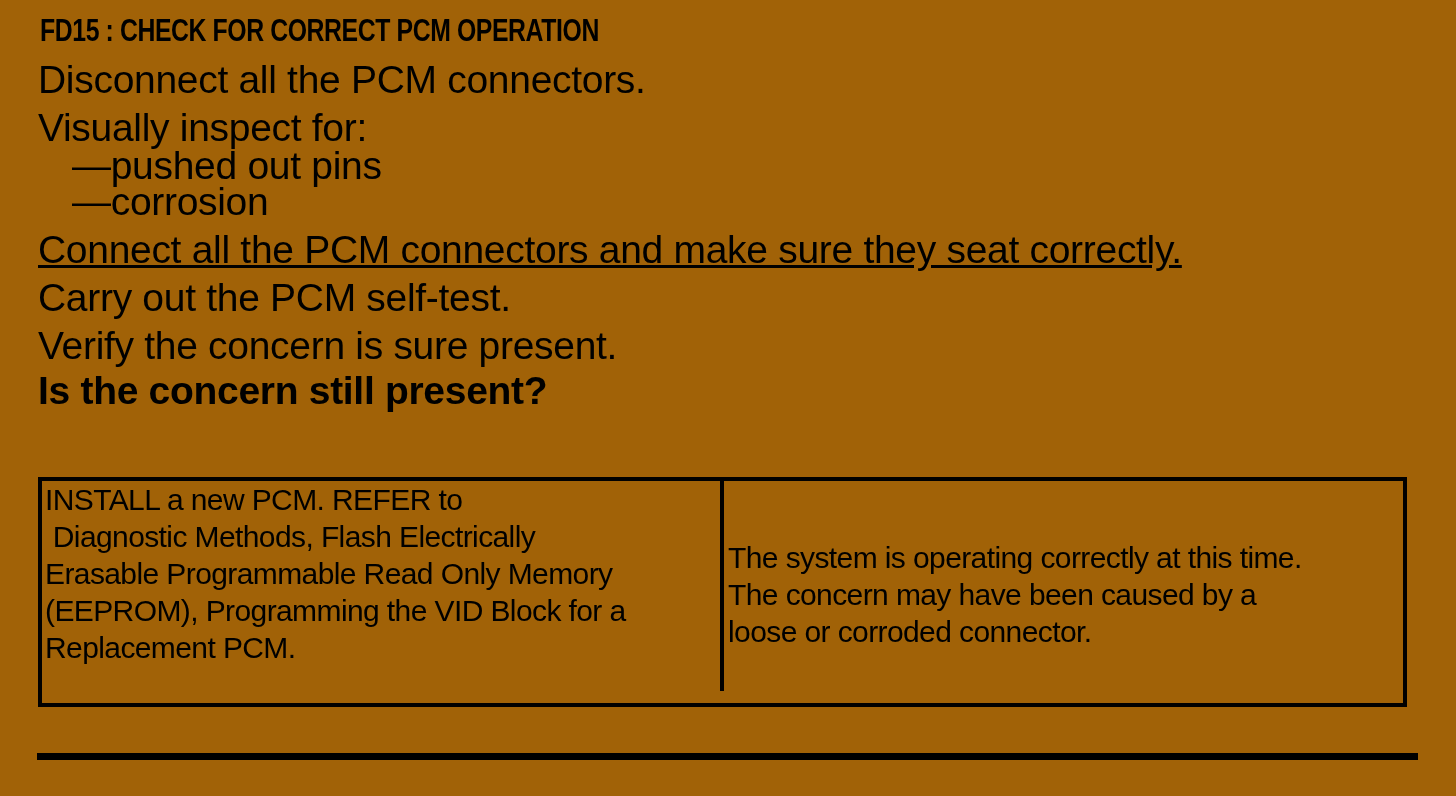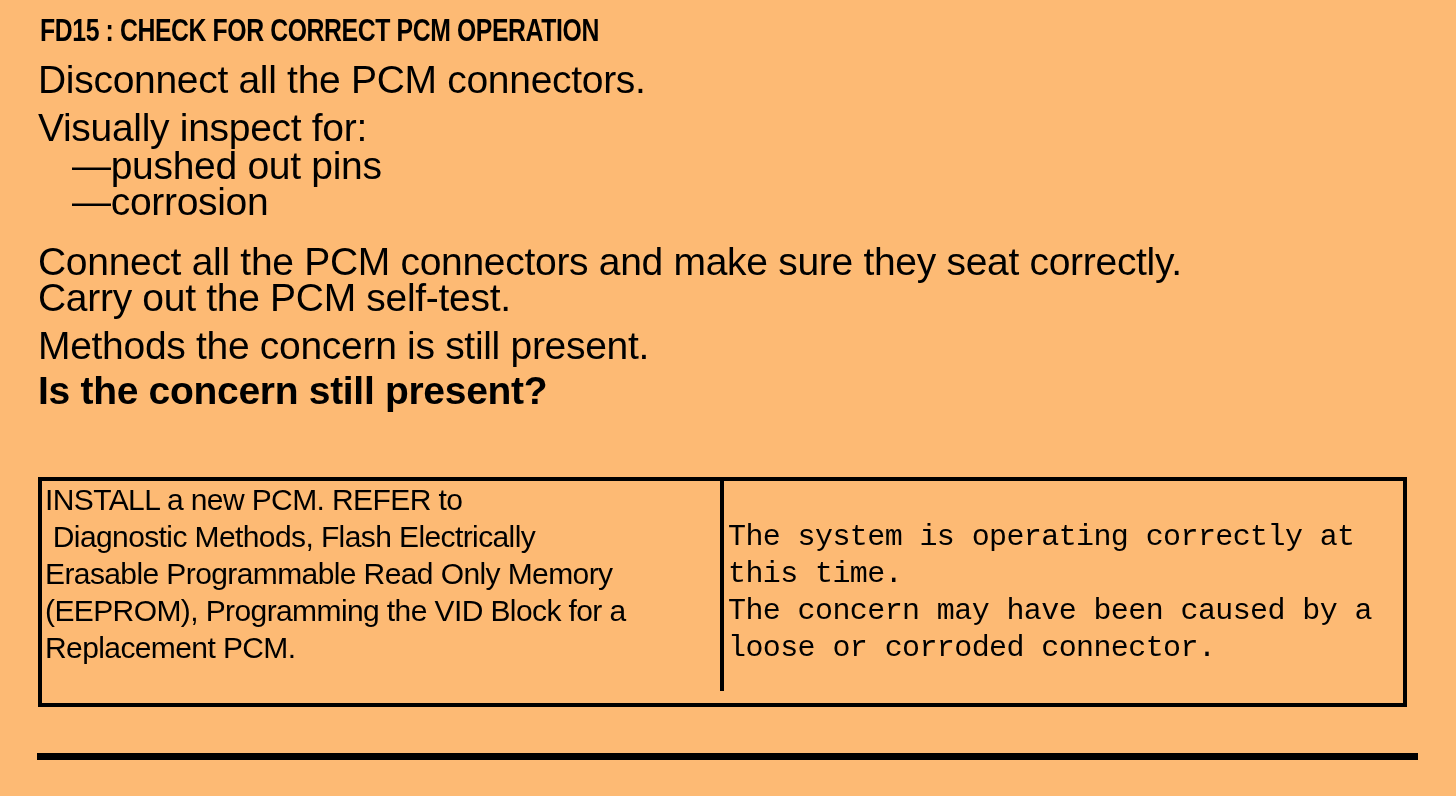--- a/index.html
+++ b/index.html
@@ -4,21 +4,21 @@
 <style>
   html, body {
     margin: 0;
     padding: 0;
     background: #ffffff;
   }
   .page {
     position: relative;
     width: 1456px;
     height: 796px;
-    background: #fdba74;
+    background: #a16207;
     color: #000000;
     font-family: "Liberation Sans", sans-serif;
     overflow: hidden;
   }
   .doc-title {
     position: absolute;
     left: 40px;
     top: 13px;
     font-size: 31px;
     font-weight: bold;
@@ -35,21 +35,21 @@
     line-height: 36px;
     letter-spacing: -0.3px;
     white-space: nowrap;
   }
   .step.indent { left: 72px; }
   .step.bold { font-weight: bold; }
   .s1 { top: 62px; }
   .s2 { top: 110px; }
   .s3 { top: 148px; }
   .s4 { top: 184px; }
-  .s5 { top: 244px; }
+  .s5 { top: 232px; text-decoration: underline; }
   .s6 { top: 280px; text-align: right; }
   .s7 { top: 328px; }
   .s8 { top: 373px; }
 
   .decision-table {
     position: absolute;
     left: 38px;
     top: 477px;
     width: 1361px;   
     height: 222px;   
@@ -83,23 +83,22 @@
     letter-spacing: -0.3px;
   }
   .body-cell {
     font-size: 30px;
     line-height: 37px;
     letter-spacing: -0.6px;
     padding-left: 3px;
     white-space: pre-wrap;
   }
   .body-cell.no-cell {
-    padding-top: 38px;
+    padding-top: 58px;
     padding-left: 4px;
-    font-family: Liberation Mono, monospace;
   }
   .bottom-rule {
     position: absolute;
     left: 37px;
     top: 753px;
     width: 1381px;
     height: 7px;
     background: #000000;
   }
 </style>
@@ -115,21 +114,21 @@
   <div class="step s3 indent">—pushed out pins</div>
 
   <div class="step s2">Visually inspect for:</div>
 
   <div class="step s4 indent">—corrosion</div>
 
   <div class="step s5">Connect all the PCM connectors and make sure they seat correctly.</div>
 
   <div class="step s6">Carry out the PCM self-test.</div>
 
-  <div class="step s7">Methods the concern is still present.</div>
+  <div class="step s7">Verify the concern is sure present.</div>
 
   <div class="step s8 bold">Is the concern still present?</div>
 
   <div class="decision-table">
     <div class="tbl-row body">
       <div class="tbl-cell body-cell">INSTALL a new PCM. REFER to
  Diagnostic Methods, Flash Electrically
 Erasable Programmable Read Only Memory
 (EEPROM), Programming the VID Block for a
 Replacement PCM.</div>

